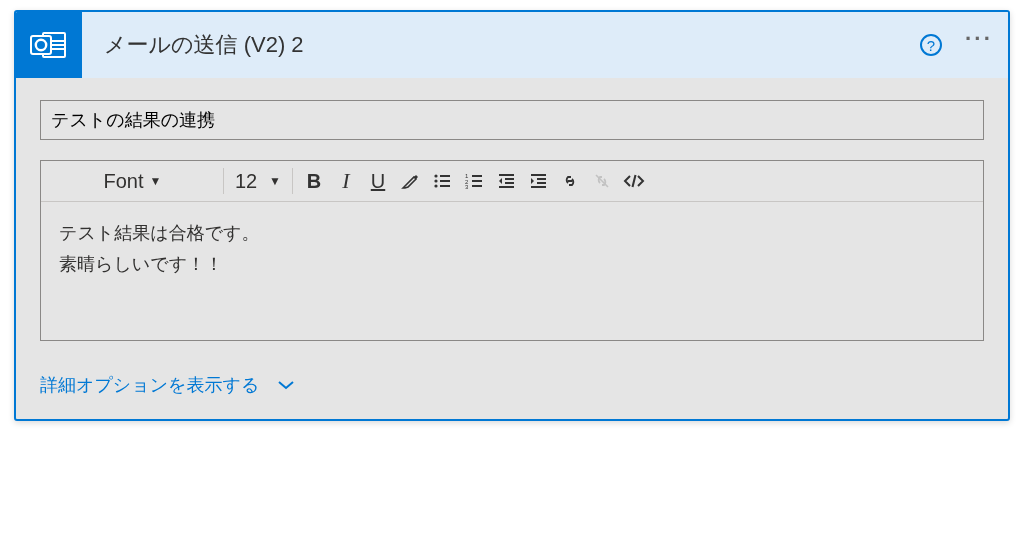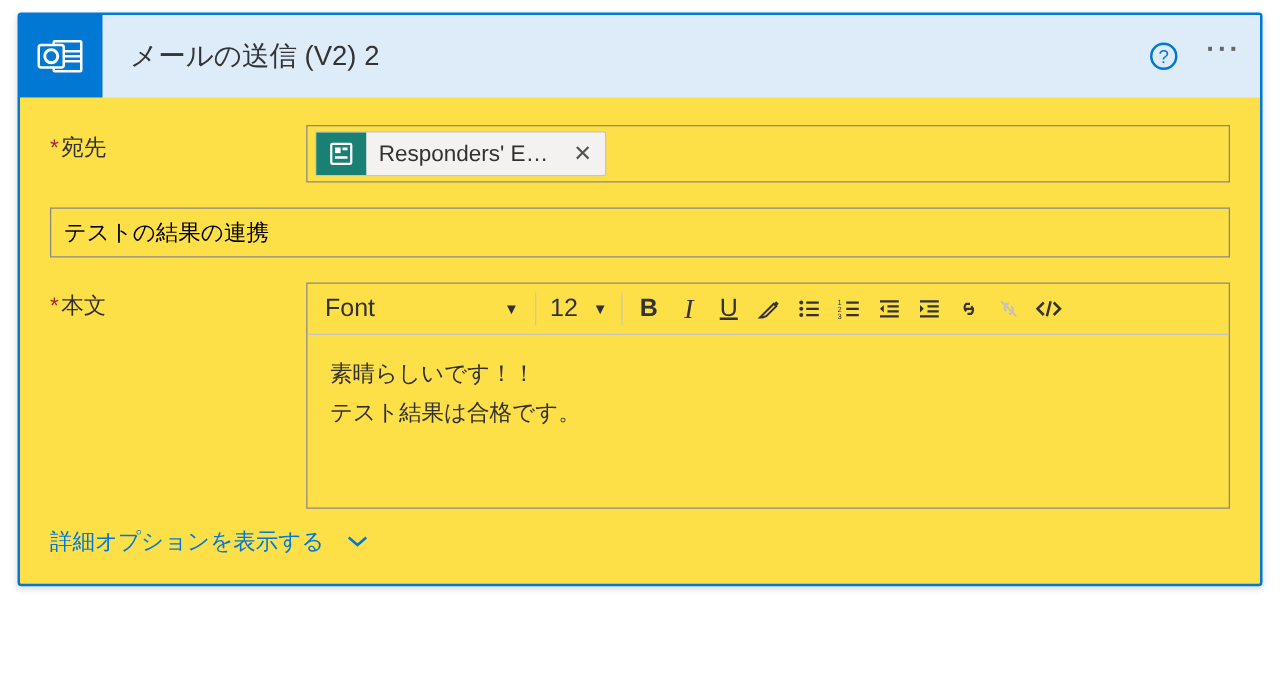--- a/index.html
+++ b/index.html
@@ -21,21 +21,21 @@
     width:1024px;
     height:544px;
     box-sizing:border-box;
     padding:10px 14px;
   }
   .card{
     border:2px solid var(--blue);
     border-radius:3px;
     box-shadow:0 2px 6px rgba(0,0,0,0.15);
     overflow:hidden;
-    background:#fde047;
+    background:#e5e5e5;
   }
   .card-header{
     background:var(--blue-light);
     display:flex;
     align-items:center;
     padding:0 14px 0 0;
     height:66px;
   }
   .header-icon-box{
     width:66px;
@@ -157,21 +157,21 @@
     padding:0 6px;
   }
   .font-select{
     display:flex;
     align-items:center;
     height:30px;
     padding:0 8px;
     font-size:20px;
     cursor:pointer;
     min-width:155px;
-    justify-content:space-between;
+    justify-content:center;
   }
   .size-select{
     display:flex;
     align-items:center;
     height:30px;
     padding:0 6px;
     font-size:20px;
     cursor:pointer;
     min-width:46px;
     justify-content:space-between;
@@ -198,21 +198,21 @@
     font-size:18px;
     line-height:1.7;
     min-height:100px;
   }
   .adv{
     color:var(--link);
     font-size:18px;
     display:inline-flex;
     align-items:center;
     cursor:pointer;
-    margin-top:14px;
+    margin-top:32px;
     margin-bottom:4px;
     justify-content:center;
   }
   .adv .chev{
     margin-left:18px;
   }
   svg{display:block;}
 </style>
 </head>
 <body>
@@ -231,56 +231,32 @@
       </svg>
     </div>
     <div class="header-title">メールの送信 (V2) 2</div>
     <div class="help-icon">?</div>
     <div class="more-dots">···</div>
   </div>
 
   <div class="body">
 
     
-    <div class="row">
-      <div class="label">
-        <span class="req">*</span><span>宛先</span>
-      </div>
-      <div class="field">
-        <div class="inputbox">
-          <div class="token">
-            <div class="token-icon">
-              <svg width="22" height="22" viewBox="0 0 22 22">
-                <rect x="3" y="3" width="16" height="16" rx="1" fill="none" stroke="#fff" stroke-width="1.8"></rect>
-                <rect x="6" y="6" width="4.5" height="4.5" fill="#fff"></rect>
-                <rect x="12" y="6" width="4" height="2.2" fill="#fff"></rect>
-                <rect x="6" y="13" width="10" height="2" fill="#fff"></rect>
-              </svg>
-            </div>
-            <div class="token-label">Responders' E…</div>
-            <div class="token-remove">✕</div>
-          </div>
-        </div>
-      </div>
-    </div>
 
     
     <div class="row">
       <div class="field">
         <div class="inputbox" style="padding:0 4px;">
           <input class="plain-input" type="text" value="テストの結果の連携" style="">
         </div>
       </div>
     </div>
 
     
     <div class="row" style="margin-bottom:0;">
-      <div class="label">
-        <span class="req">*</span><span>本文</span>
-      </div>
       <div class="field">
         <div class="editor-wrap">
           <div class="toolbar">
             <div class="font-select">
               <span>Font</span>
               <span class="caret">▼</span>
             </div>
             <div class="sep"></div>
             <div class="size-select">
               <span>12</span>
@@ -350,22 +326,22 @@
             </div>
             <div class="tbtn">
               <svg width="24" height="20" viewBox="0 0 24 20">
                   <path d="M8 5 L3 10 L8 15" fill="none" stroke="#333" stroke-width="2"></path>
                   <path d="M16 5 L21 10 L16 15" fill="none" stroke="#333" stroke-width="2"></path>
                   <line x1="13.5" y1="4" x2="10.5" y2="16" stroke="#333" stroke-width="2"></line>
                 </svg>
             </div>
           </div>
           <div class="editor-content">
+            <div>テスト結果は合格です。</div>
             <div>素晴らしいです！！</div>
-            <div>テスト結果は合格です。</div>
           </div>
         </div>
       </div>
     </div>
 
     <div class="adv">
       <span>詳細オプションを表示する</span>
       <span class="chev">
         <svg width="18" height="12" viewBox="0 0 18 12">
             <path d="M2 3 L9 9 L16 3" fill="none" stroke="#0078D4" stroke-width="2"></path>

